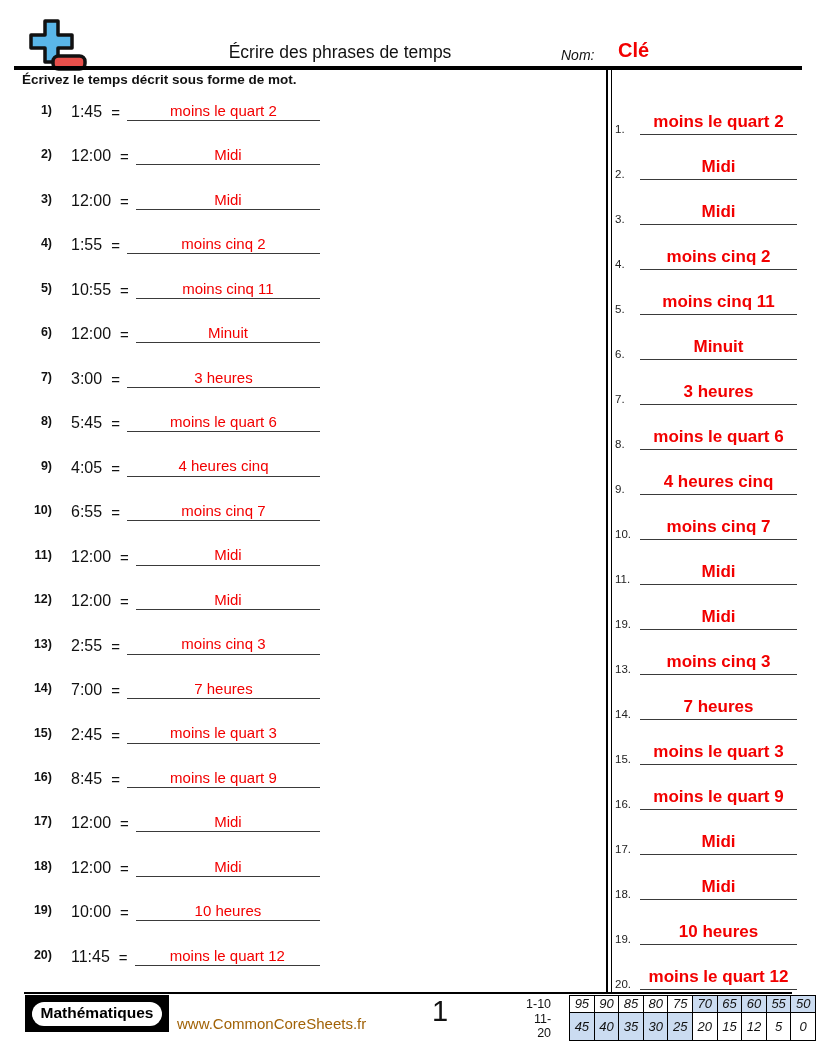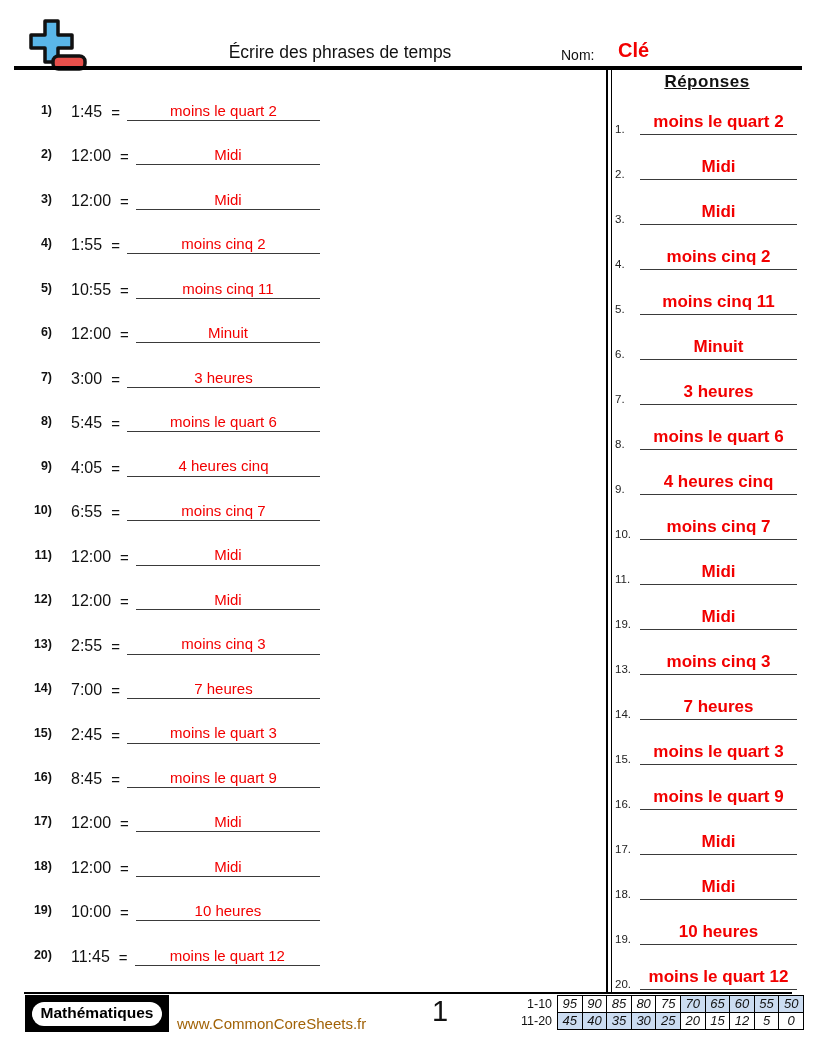--- a/index.html
+++ b/index.html
@@ -3,21 +3,21 @@
 <meta charset="utf-8">
 <style>
   :root{ --red:#f20000; --hl:#cbdcf1; }
   html,body{margin:0;padding:0;background:#fff;}
   .page{position:relative;width:816px;height:1056px;background:#fff;overflow:hidden;
         font-family:"Liberation Sans",sans-serif;color:#111;}
 
   
   .logo{position:absolute;left:22px;top:18px;width:70px;height:56px;}
   .title{position:absolute;left:180px;top:42px;width:320px;text-align:center;font-size:17.5px;}
-  .nom-label{position:absolute;left:561px;top:47px;font-size:14px;}
+  .nom-label{position:absolute;left:561px;top:47px;font-size:14px;font-style:italic;}
   .nom-value{position:absolute;left:618px;top:39px;font-size:20px;font-weight:bold;color:var(--red);}
   .header-line{position:absolute;left:14px;top:66px;width:788px;height:3.5px;background:#000;}
   .instruction{position:absolute;left:22px;top:72px;font-size:13.5px;font-weight:bold;}
 
   
   .vline1{position:absolute;left:606px;top:69px;width:1.5px;height:923px;background:#000;}
   .vline2{position:absolute;left:610.5px;top:69px;width:1.5px;height:923px;background:#000;}
 
   
   .answers-title{position:absolute;left:616px;top:72px;width:182px;text-align:center;
@@ -41,42 +41,42 @@
 
   
   .footer-line{position:absolute;left:24px;top:992px;width:768px;height:2px;background:#000;}
   .badge{position:absolute;left:25px;top:995px;width:144px;height:37px;background:#000;
          display:flex;align-items:center;justify-content:center;}
   .badge-text{background:#fff;border-radius:15px;padding:2px 9px 4px;font-weight:bold;font-size:15.5px;color:#000;}
   .site{position:absolute;left:177px;top:1015px;font-size:15px;color:#a16207;}
   .pagenum{position:absolute;left:420px;top:995px;width:40px;text-align:center;font-size:29px;}
   .score-table{position:absolute;left:521px;top:995px;border-collapse:collapse;}
   .score-table td{font-family:"Liberation Sans",sans-serif;}
-  td.lbl{font-size:12.5px;text-align:right;padding:0 5px 0 0;border:none;}
+  td.lbl{font-size:12.5px;text-align:right;padding:0 18px 0 0;border:none;}
   td.cell{border:1px solid #000;width:23.6px;height:15.8px;font-size:13px;text-align:center;padding:0;font-style:italic;}
   td.hl{background:var(--hl);}
 </style>
 </head>
 <body>
 
 <div class="page">
 
   <svg class="logo" viewBox="0 0 70 56">
     <path d="M23 3 h13 v14 h14 v13 h-14 v14 h-13 v-14 h-14 v-13 h14 z" fill="#5ab6e8" stroke="#111" stroke-width="3.5" stroke-linejoin="round"></path>
     <rect x="31" y="38" width="32" height="13" rx="5.5" fill="#e8504b" stroke="#111" stroke-width="3.5"></rect>
   </svg>
   <div class="title">Écrire des phrases de temps</div>
   <div class="nom-label">Nom:</div>
   <div class="nom-value">Clé</div>
   <div class="header-line"></div>
+  <div class="instruction">Écrivez le temps décrit sous forme de mot.</div>
 
   <div class="vline1"></div>
   <div class="vline2"></div>
 
-  <div class="answers-title">Réponses</div>
 
   <div class="problems">
       <div class="prob-row">
     <span class="p-num">1)</span>
     <span class="p-time">1:45</span>
     <span class="p-eq">=</span>
     <span class="p-blank"><span class="p-ans">moins le quart 2</span></span>
   </div>
       <div class="prob-row">
     <span class="p-num">2)</span>

